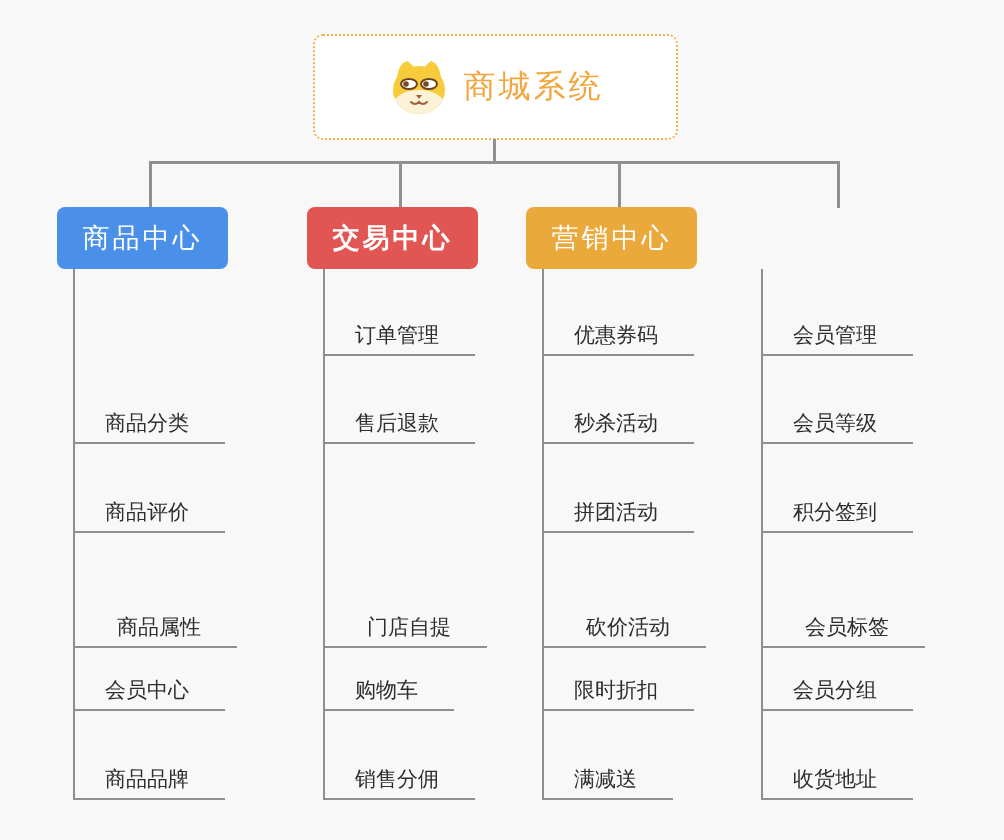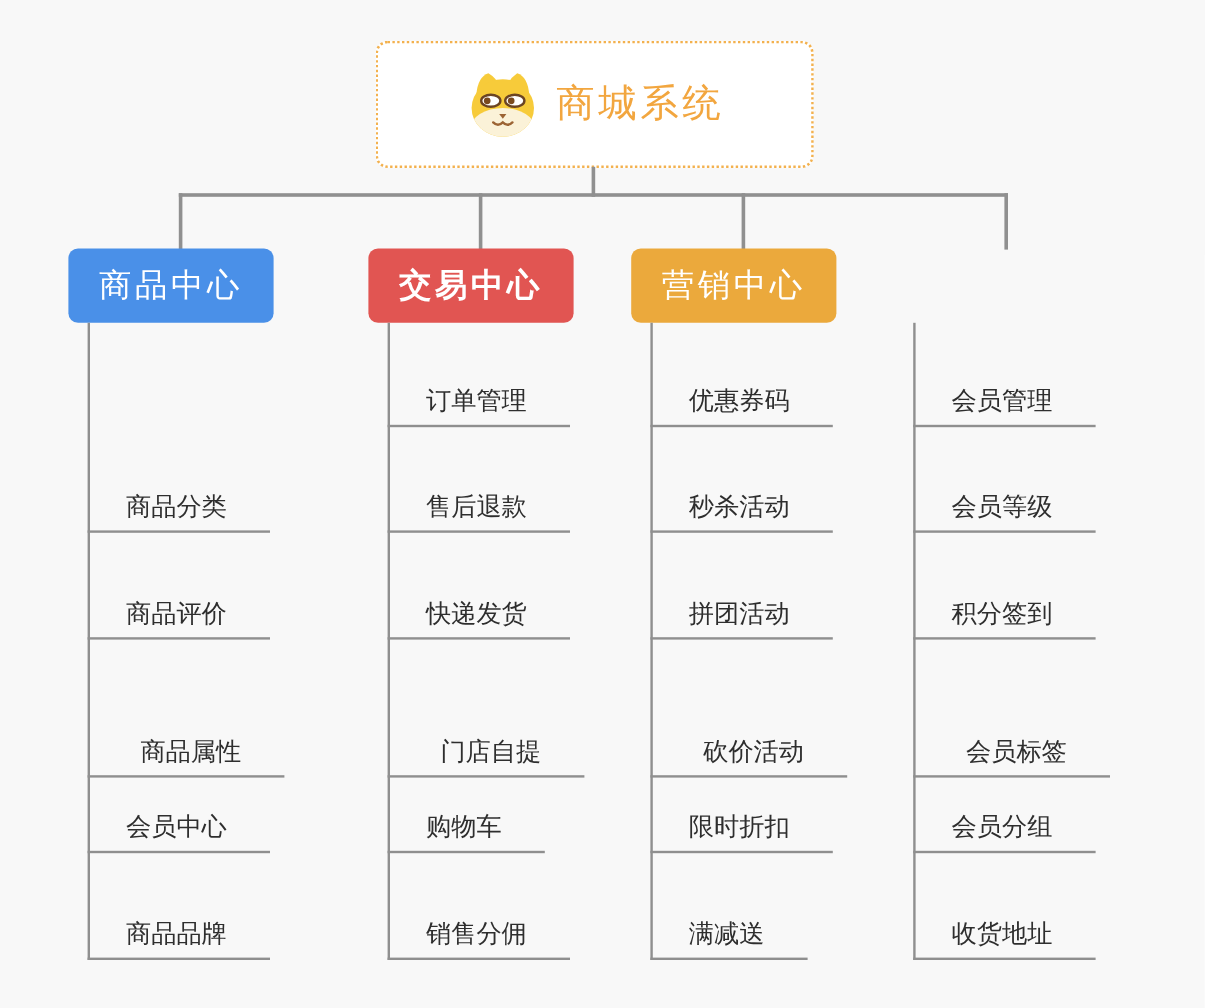--- a/index.html
+++ b/index.html
@@ -82,21 +82,20 @@
   <div class="vline v4"></div>
 
   <div class="item c1 r2">商品分类</div>
   <div class="item c1 r3">商品评价</div>
   <div class="item c1 r4">商品属性</div>
   <div class="item c1 r5">会员中心</div>
   <div class="item c1 r6">商品品牌</div>
 
   <div class="item c2 r1">订单管理</div>
   <div class="item c2 r2">售后退款</div>
-  <div class="item c2 r3">快递发货</div>
   <div class="item c2 r4">门店自提</div>
   <div class="item c2 r5">购物车</div>
   <div class="item c2 r6">销售分佣</div>
 
   <div class="item c3 r1">优惠券码</div>
   <div class="item c3 r2">秒杀活动</div>
   <div class="item c3 r3">拼团活动</div>
   <div class="item c3 r4">砍价活动</div>
   <div class="item c3 r5">限时折扣</div>
   <div class="item c3 r6">满减送</div>

